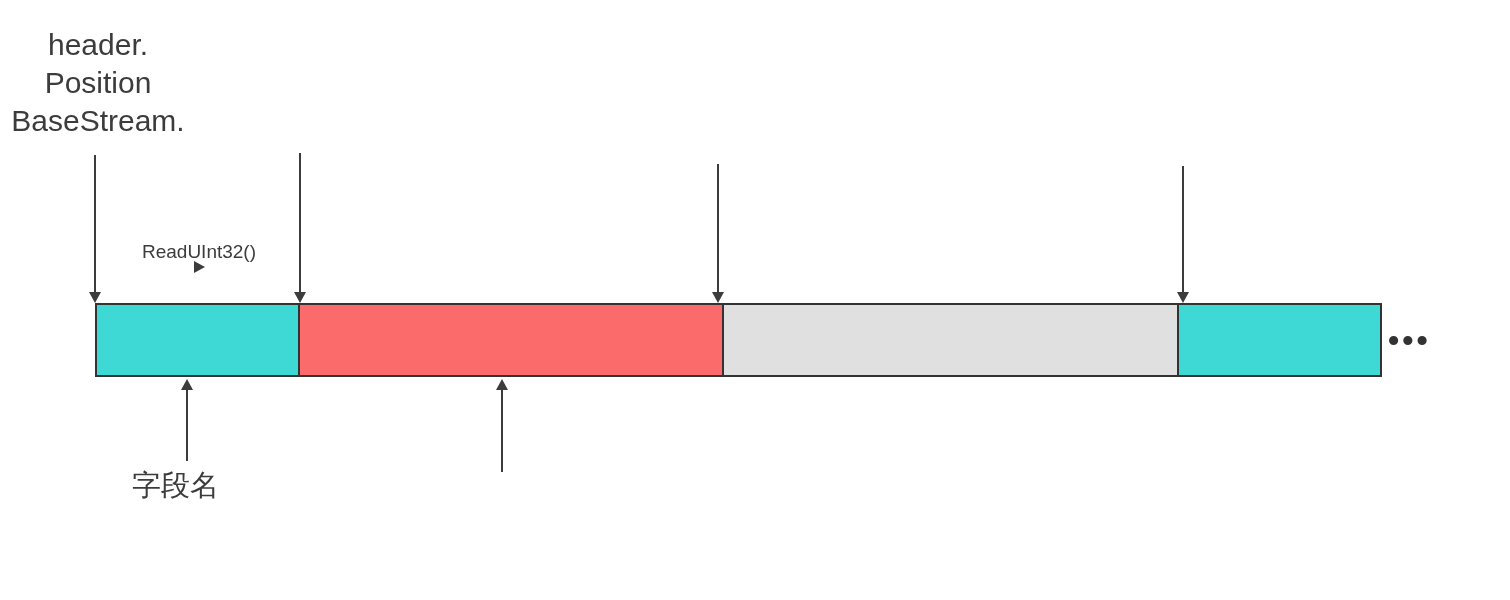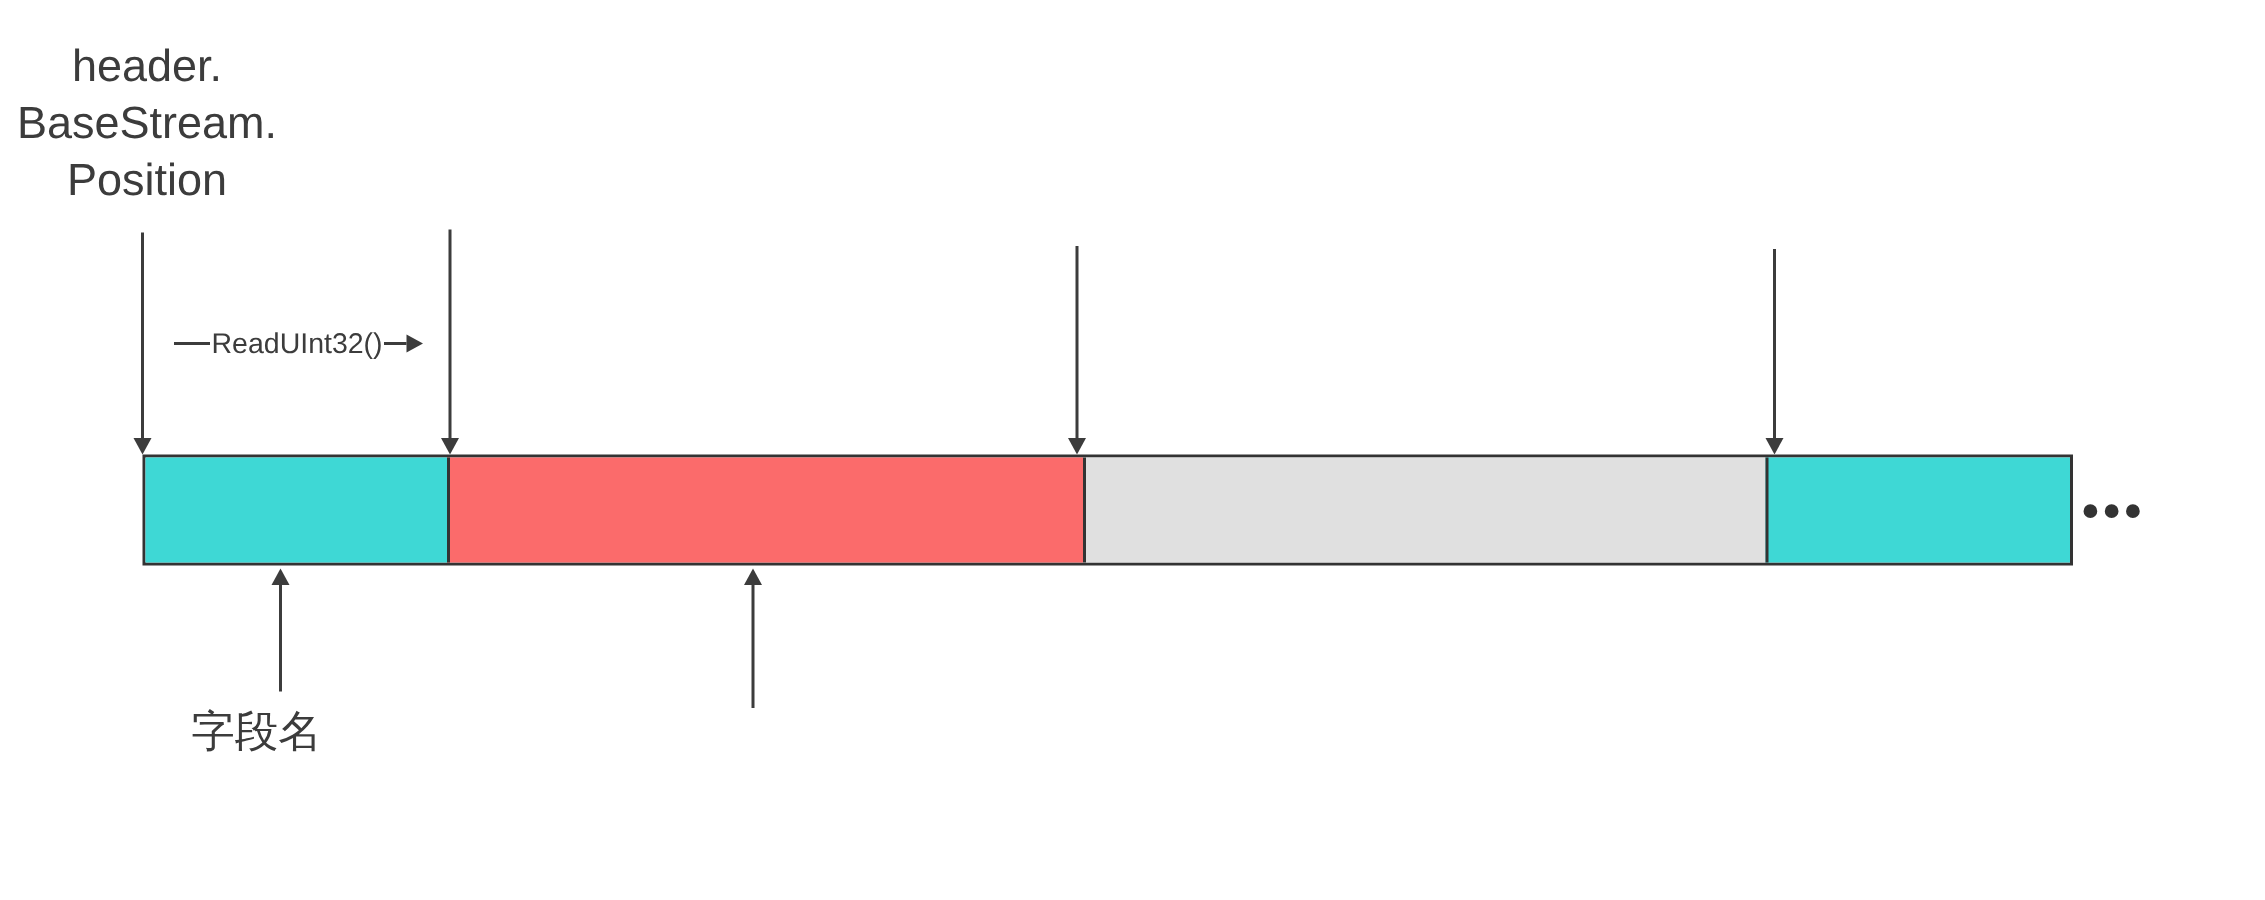--- a/index.html
+++ b/index.html
@@ -18,21 +18,21 @@
     height: 521px;
     background: #ffffff;
     overflow: hidden;
   }
   .abs { position: absolute; }
 
   
   .lbl { color: var(--ink); }
   #lbl-stream   { left: 5px;    top: 26px;  width: 186px; text-align: center; font-size: 30px; line-height: 38px; }
   #lbl-next     { left: 1058px; top: 126px; width: 250px; text-align: center; font-size: 28px; line-height: 34px; }
-  #lbl-field    { left: 114px;  top: 471px; width: 114px; text-align: center; font-size: 29px; line-height: 34px; }
+  #lbl-field    { left: 132px;  top: 471px; width: 114px; font-size: 29px; line-height: 34px; font-family: Liberation Mono, monospace; }
   #lbl-size     { left: 360px;  top: 460px; width: 290px; text-align: center; font-size: 27px; line-height: 38px; }
   #ellipsis     { left: 1388px; top: 324px; font-size: 32px; letter-spacing: 3px; color: #333333; line-height: 1; font-weight: bold; }
 
   
   .varrow { position: absolute; width: 12px; margin-left: -6px; }
   .varrow .shaft { position: absolute; left: 5px; top: 0; bottom: 9px; width: 2px; background: var(--ink); }
   .varrow .head  { position: absolute; left: 0; bottom: 0; width: 0; height: 0;
                    border-left: 6px solid transparent; border-right: 6px solid transparent;
                    border-top: 11px solid var(--ink); }
   #va-stream { left: 95px;   top: 155px; height: 148px; }
@@ -43,21 +43,21 @@
   
   .uarrow { position: absolute; width: 12px; margin-left: -6px; }
   .uarrow .shaft { position: absolute; left: 5px; top: 9px; bottom: 0; width: 2px; background: var(--ink); }
   .uarrow .head  { position: absolute; left: 0; top: 0; width: 0; height: 0;
                    border-left: 6px solid transparent; border-right: 6px solid transparent;
                    border-bottom: 11px solid var(--ink); }
   #ua-field { left: 187px; top: 379px; height: 82px; }
   #ua-size  { left: 502px; top: 379px; height: 93px; }
 
   
-  .harrow { position: absolute; display: flex; align-items: center; height: 22px; color: var(--ink); }
+  .harrow { position: absolute; display: flex; align-items: center; height: 22px; color: var(--ink); flex-direction: column; }
   .harrow .seg   { height: 2px; background: var(--ink); }
   .harrow .grow  { flex: 1 1 auto; }
   .harrow .hlabel { white-space: nowrap; line-height: 1; padding: 0 1px; }
   .harrow .head  { width: 0; height: 0; flex: 0 0 auto;
                    border-top: 6px solid transparent; border-bottom: 6px solid transparent;
                    border-left: 11px solid var(--ink); }
   #ha-uint32 { left: 116px; top: 218px; width: 166px; font-size: 19px; }
   #ha-uint32 .fixed { flex: 0 0 24px; }
   #ha-int64  { left: 314px; top: 219px; width: 396px; font-size: 20px; }
 
@@ -71,22 +71,22 @@
   #bar .s3 { width: 455px; }
   #bar .s4 { flex: 1 1 auto; }
 </style>
 </head>
 <body>
 
 <div id="canvas">
 
   <div class="abs lbl" id="lbl-stream">
     <div>header.</div>
+    <div>Position</div>
     <div>BaseStream.</div>
-    <div>Position</div>
   </div>
 
 
   <div class="varrow" id="va-stream">
     <div class="shaft"></div>
     <div class="head"></div>
   </div>
   <div class="varrow" id="va-field">
     <div class="shaft"></div>
     <div class="head"></div>

